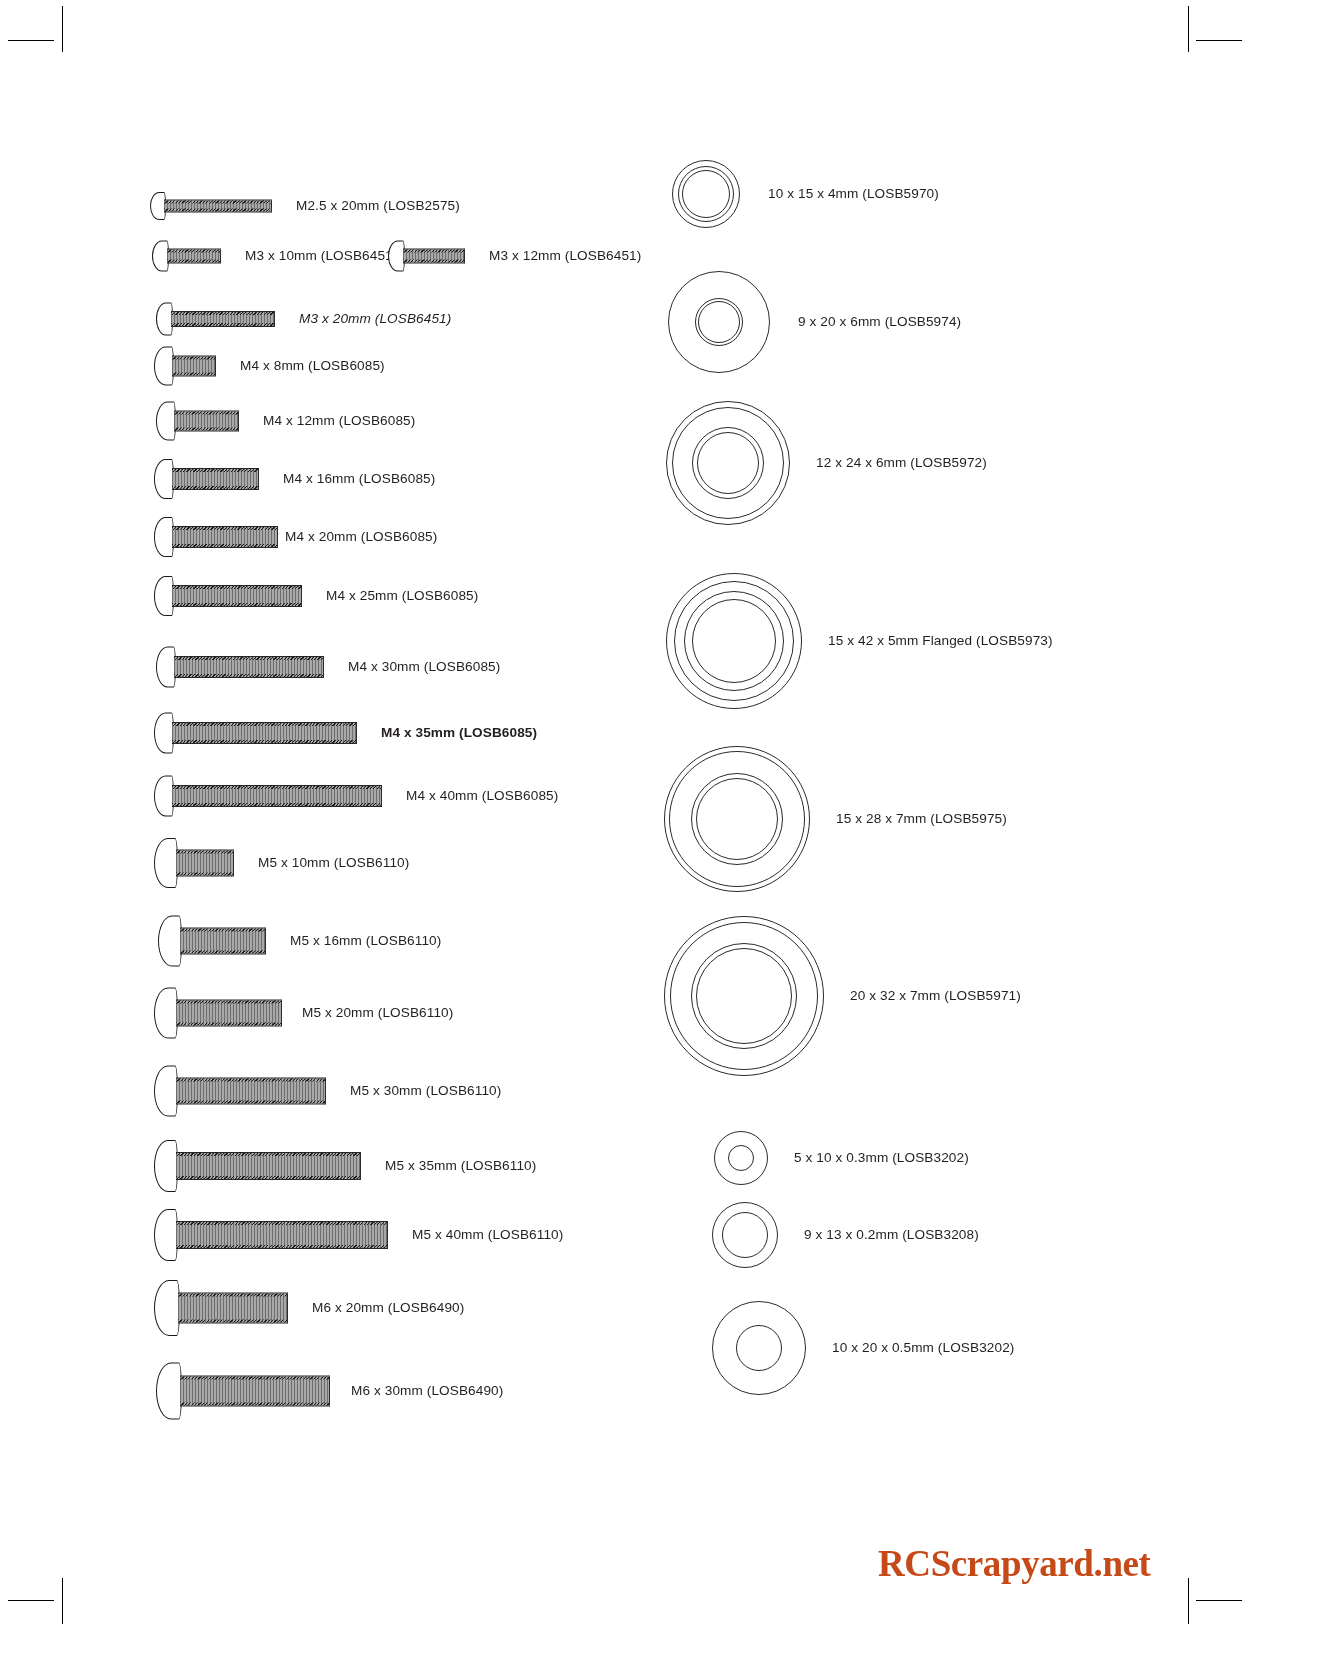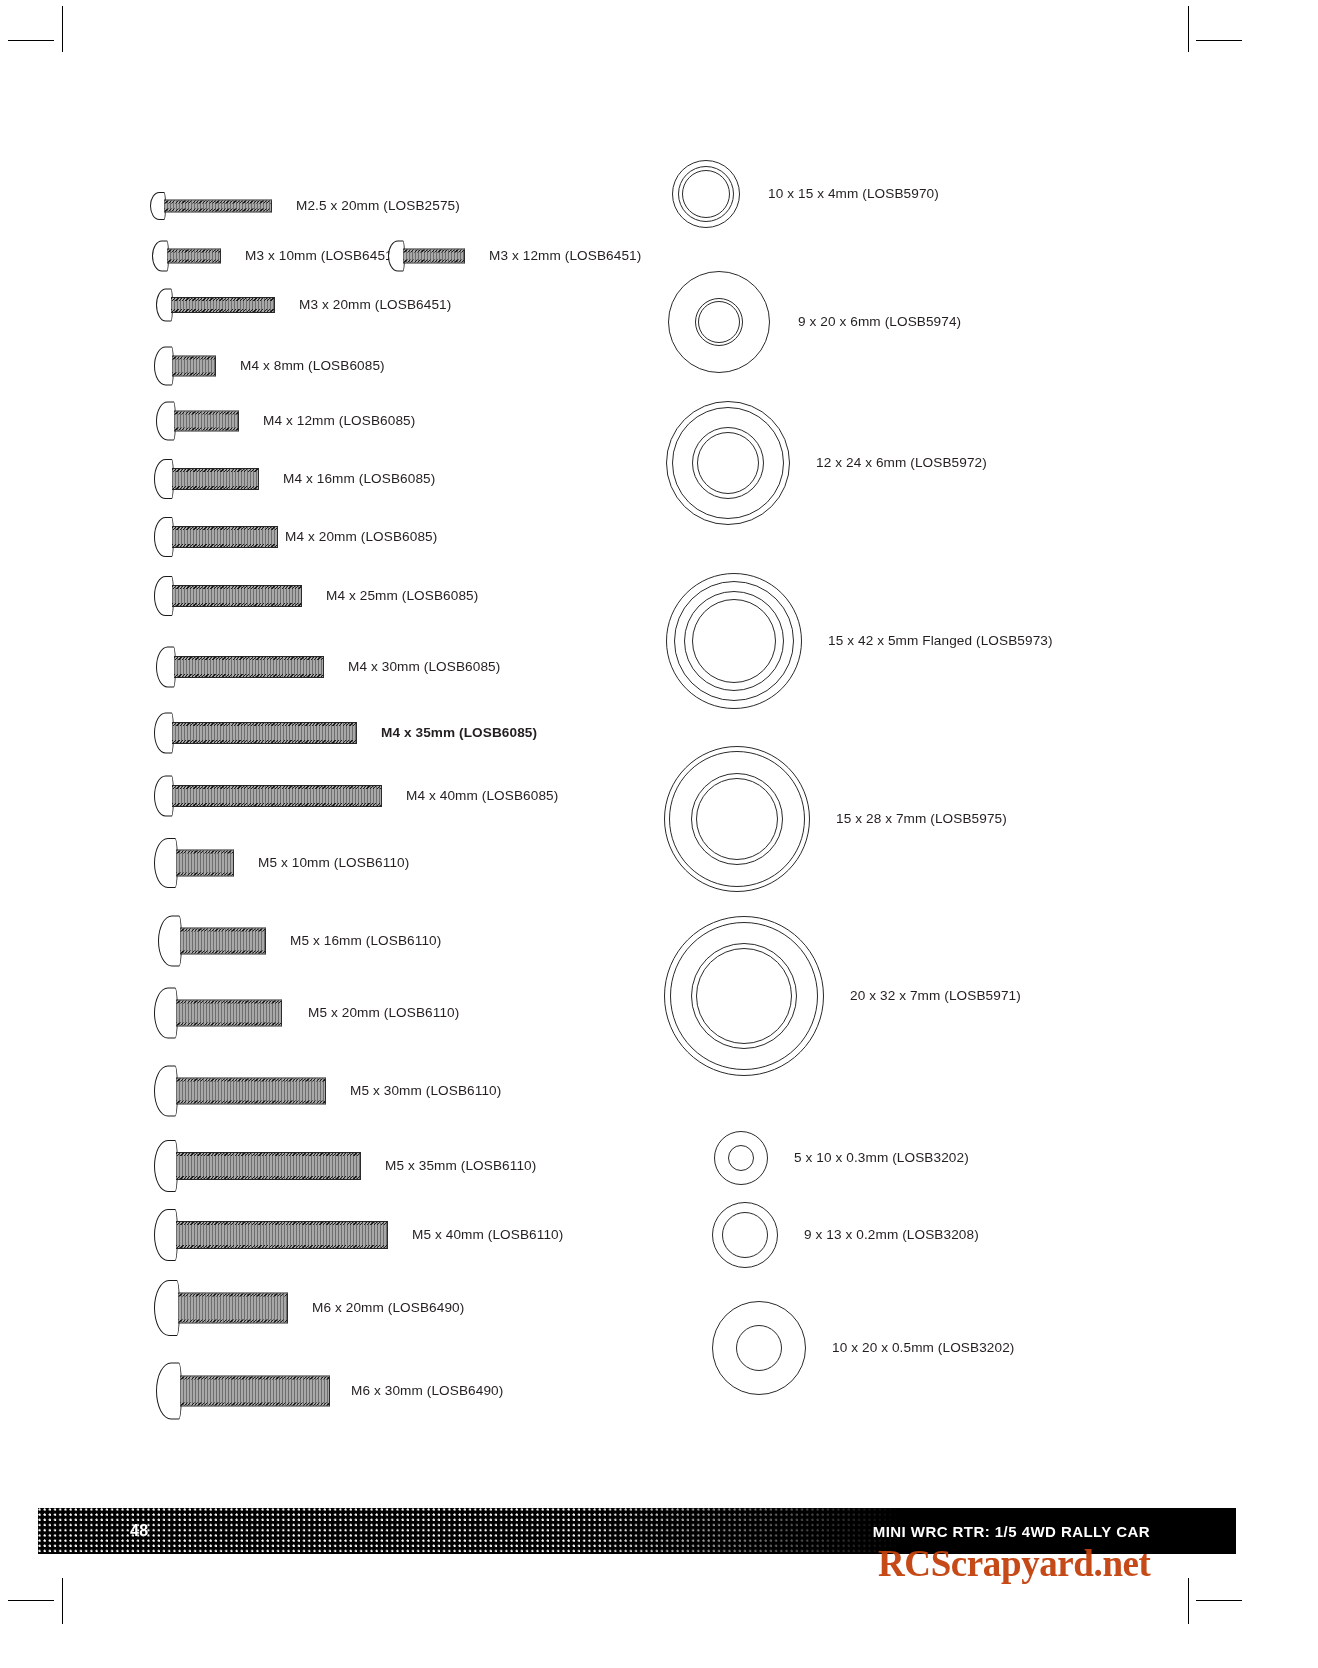--- a/index.html
+++ b/index.html
@@ -212,21 +212,21 @@
       <div class="screw-row" style="left: 248px; top: 240.5px; height: 31px;">
         <div class="screw" style="width: 79px; height: 31px;">
           <div class="head" style="width: 17px; height: 31px;"></div>
           <div class="shank" style="left: 15px; width: 62px; height: 15px;">
             <div class="thread-top"></div>
             <div class="thread-bot"></div>
           </div>
         </div>
         <div class="part-label" style="margin-left: 22px;">M3 x 12mm (LOSB6451)</div>
       </div>
-      <div class="screw-row" style="left: 16px; top: 288px; height: 33px;">
+      <div class="screw-row" style="left: 16px; top: 302px; height: 33px; font-style: italic;">
         <div class="screw" style="width: 121px; height: 33px;">
           <div class="head" style="width: 17px; height: 33px;"></div>
           <div class="shank" style="left: 15px; width: 104px; height: 16px;">
             <div class="thread-top"></div>
             <div class="thread-bot"></div>
           </div>
         </div>
         <div class="part-label" style="margin-left: 22px;">M3 x 20mm (LOSB6451)</div>
       </div>
       <div class="screw-row" style="left: 14px; top: 346.5px; height: 39px;">
@@ -330,21 +330,21 @@
         <div class="part-label" style="margin-left: 22px;">M5 x 16mm (LOSB6110)</div>
       </div>
       <div class="screw-row" style="left: 14px; top: 987.5px; height: 51px;">
         <div class="screw" style="width: 130px; height: 51px;">
           <div class="head" style="width: 24px; height: 51px;"></div>
           <div class="shank" style="left: 22px; width: 106px; height: 27px;">
             <div class="thread-top"></div>
             <div class="thread-bot"></div>
           </div>
         </div>
-        <div class="part-label" style="margin-left: 24px;">M5 x 20mm (LOSB6110)</div>
+        <div class="part-label" style="margin-left: 18px;">M5 x 20mm (LOSB6110)</div>
       </div>
       <div class="screw-row" style="left: 14px; top: 1065.5px; height: 51px;">
         <div class="screw" style="width: 174px; height: 51px;">
           <div class="head" style="width: 24px; height: 51px;"></div>
           <div class="shank" style="left: 22px; width: 150px; height: 27px;">
             <div class="thread-top"></div>
             <div class="thread-bot"></div>
           </div>
         </div>
         <div class="part-label" style="margin-left: 22px;">M5 x 30mm (LOSB6110)</div>
@@ -460,21 +460,16 @@
       </div>
       <div class="ring-row" style="left: 52px; top: 1301px; height: 94px;">
         <div class="ring" style="width: 94px; height: 94px;">
           <span style="width: 94px; height: 94px;"></span>
           <span style="width: 46px; height: 46px;"></span>
         </div>
         <div class="part-label" style="margin-left: 26px;">10 x 20 x 0.5mm (LOSB3202)</div>
       </div>
     </div>
 
-  <div id="footer">
-    <div class="halftone"></div>
-    <div id="page-num">48</div>
-    <div id="footer-title">MINI WRC RTR: 1/5 4WD RALLY CAR</div>
-  </div>
 
   <div id="watermark">RCScrapyard.net</div>
 
 </div>
 
 </body></html>

